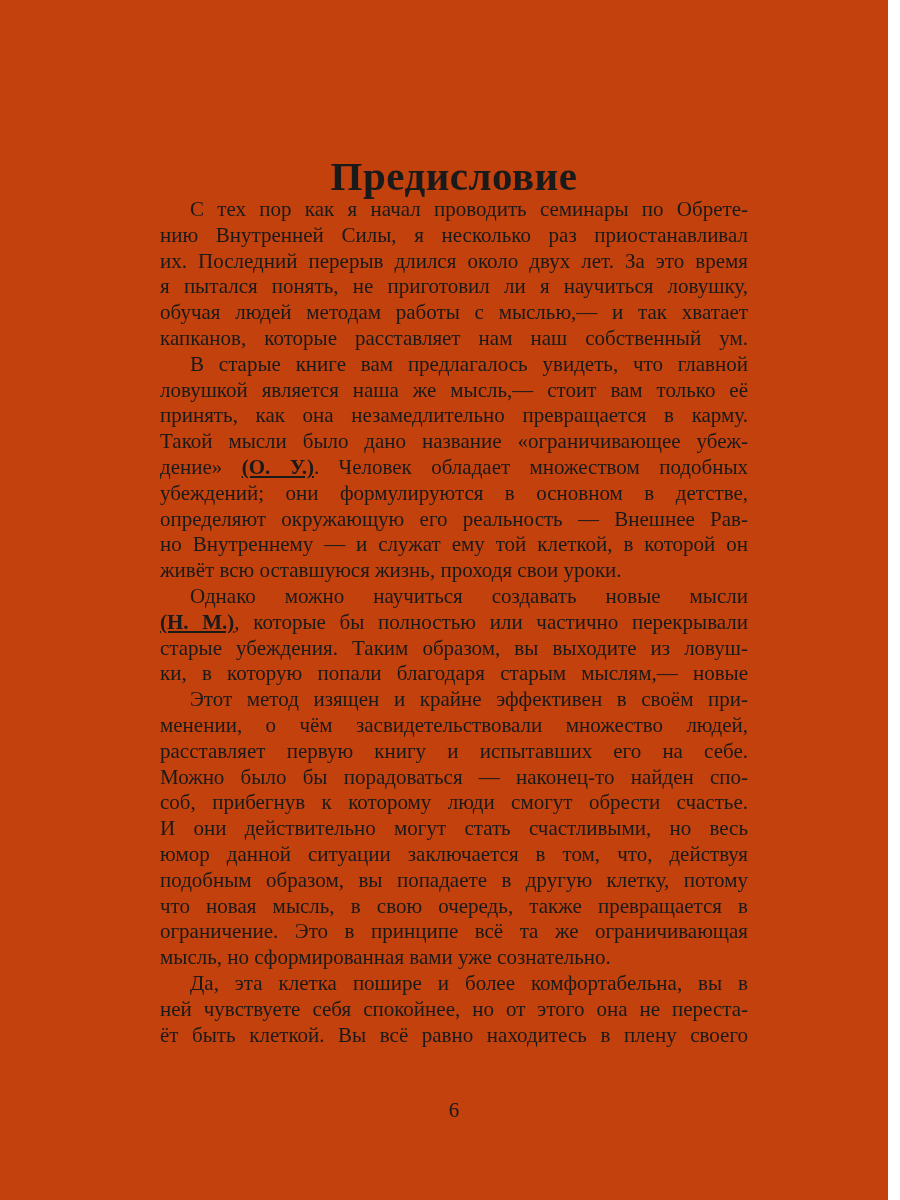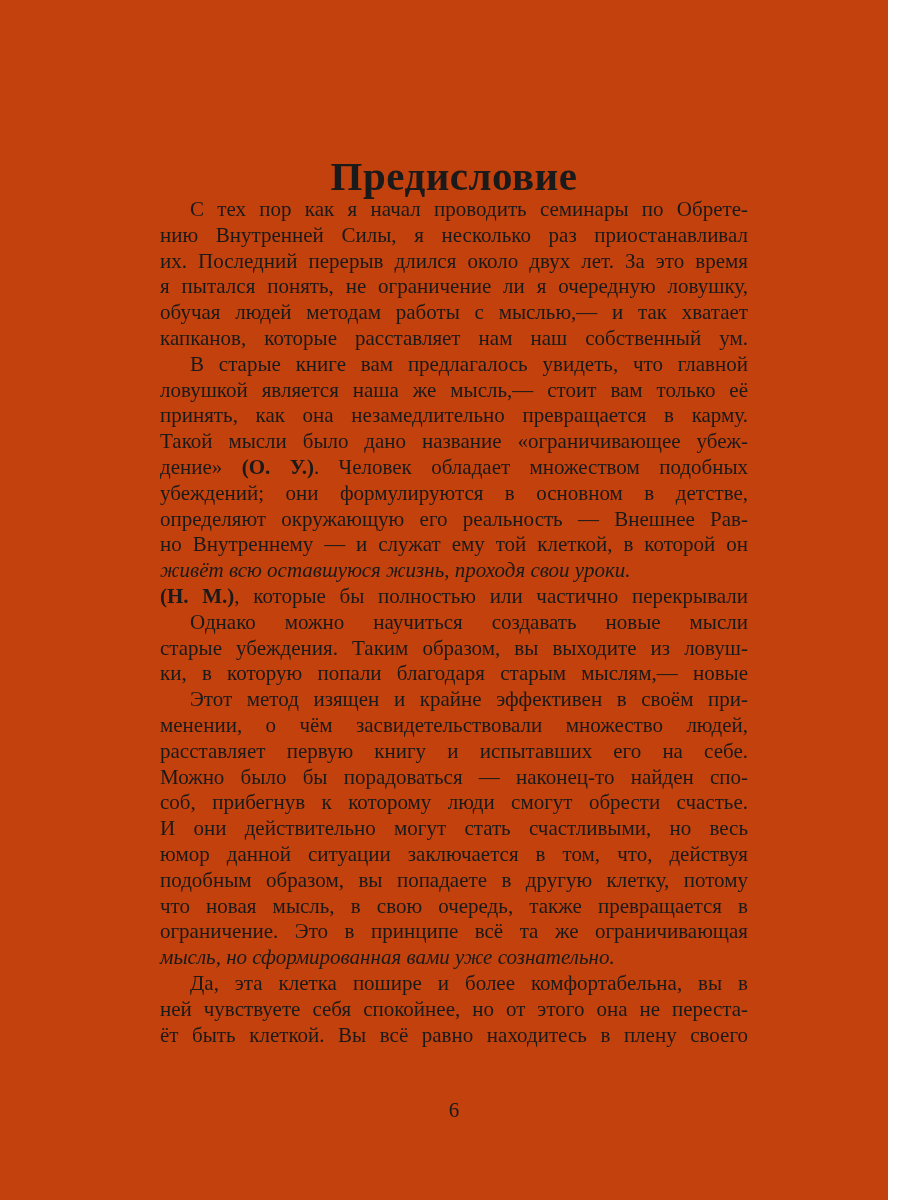--- a/index.html
+++ b/index.html
@@ -36,61 +36,61 @@
     line-height: 25.8px;
   }
   .line {
     text-align: justify;
     text-align-last: justify;
     height: 25.8px;
     white-space: nowrap;
   }
   .line.short {
     text-align-last: left;
-    font-style: italic;
   }
   .line.indent {
     text-indent: 30px;
   }
   .b {
     font-weight: bold;
+    text-decoration: underline;
   }
   .pagenum {
     position: absolute;
     top: 1098px;
     left: 160px;
     width: 588px;
     text-align: center;
     font-size: 21px;
   }
 </style>
 </head>
 <body>
 
 <div class="page">
   <h1 class="chapter-title">Предисловие</h1>
 
   <div class="content">
       <div class="line indent"><span>С тех пор как я начал проводить семинары по Обрете-</span></div>
       <div class="line"><span>нию Внутренней Силы, я несколько раз приостанавливал</span></div>
       <div class="line"><span>их. Последний перерыв длился около двух лет. За это время</span></div>
-      <div class="line"><span>я пытался понять, не ограничение ли я очередную ловушку,</span></div>
+      <div class="line"><span>я пытался понять, не приготовил ли я научиться ловушку,</span></div>
       <div class="line"><span>обучая людей методам работы с мыслью,— и так хватает</span></div>
       <div class="line"><span>капканов, которые расставляет нам наш собственный ум.</span></div>
       <div class="line indent"><span>В старые книге вам предлагалось увидеть, что главной</span></div>
       <div class="line"><span>ловушкой является наша же мысль,— стоит вам только её</span></div>
       <div class="line"><span>принять, как она незамедлительно превращается в карму.</span></div>
       <div class="line"><span>Такой мысли было дано название «ограничивающее убеж-</span></div>
       <div class="line"><span>дение» </span><span class="b">(О. У.)</span><span>. Человек обладает множеством подобных</span></div>
       <div class="line"><span>убеждений; они формулируются в основном в детстве,</span></div>
       <div class="line"><span>определяют окружающую его реальность — Внешнее Рав-</span></div>
       <div class="line"><span>но Внутреннему — и служат ему той клеткой, в которой он</span></div>
       <div class="line short"><span>живёт всю оставшуюся жизнь, проходя свои уроки.</span></div>
+      <div class="line indent"><span>Однако можно научиться создавать новые мысли</span></div>
       <div class="line"><span class="b">(Н. М.)</span><span>, которые бы полностью или частично перекрывали</span></div>
-      <div class="line indent"><span>Однако можно научиться создавать новые мысли</span></div>
       <div class="line"><span>старые убеждения. Таким образом, вы выходите из ловуш-</span></div>
       <div class="line"><span>ки, в которую попали благодаря старым мыслям,— новые</span></div>
       <div class="line indent"><span>Этот метод изящен и крайне эффективен в своём при-</span></div>
       <div class="line"><span>менении, о чём засвидетельствовали множество людей,</span></div>
       <div class="line"><span>расставляет первую книгу и испытавших его на себе.</span></div>
       <div class="line"><span>Можно было бы порадоваться — наконец-то найден спо-</span></div>
       <div class="line"><span>соб, прибегнув к которому люди смогут обрести счастье.</span></div>
       <div class="line"><span>И они действительно могут стать счастливыми, но весь</span></div>
       <div class="line"><span>юмор данной ситуации заключается в том, что, действуя</span></div>
       <div class="line"><span>подобным образом, вы попадаете в другую клетку, потому</span></div>

